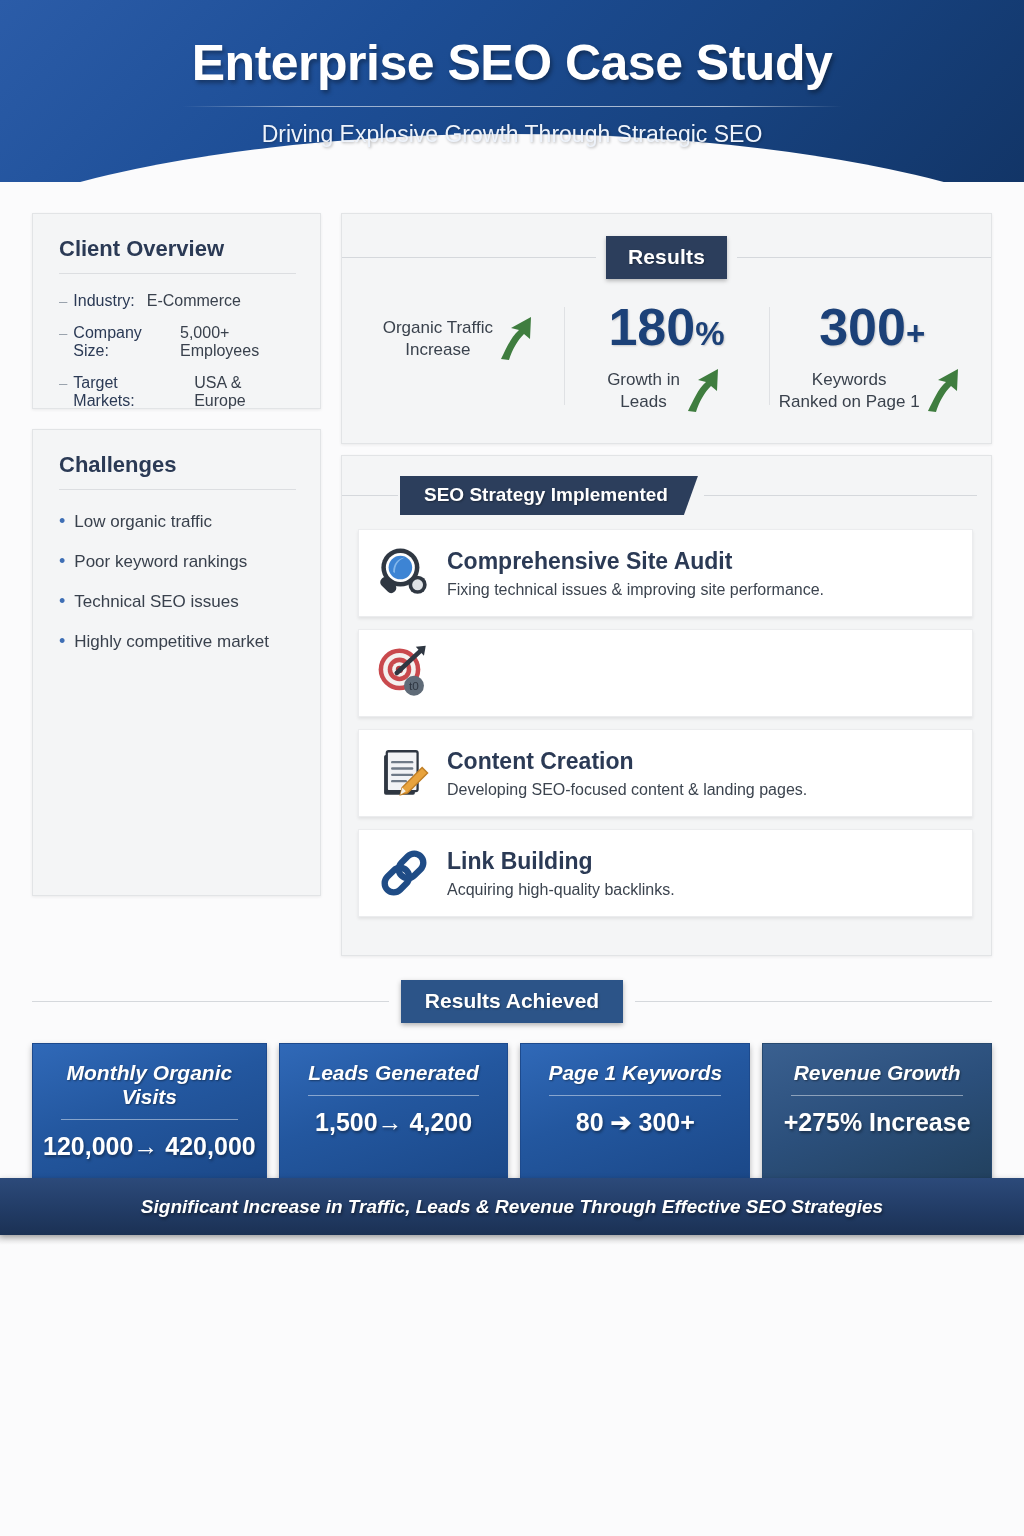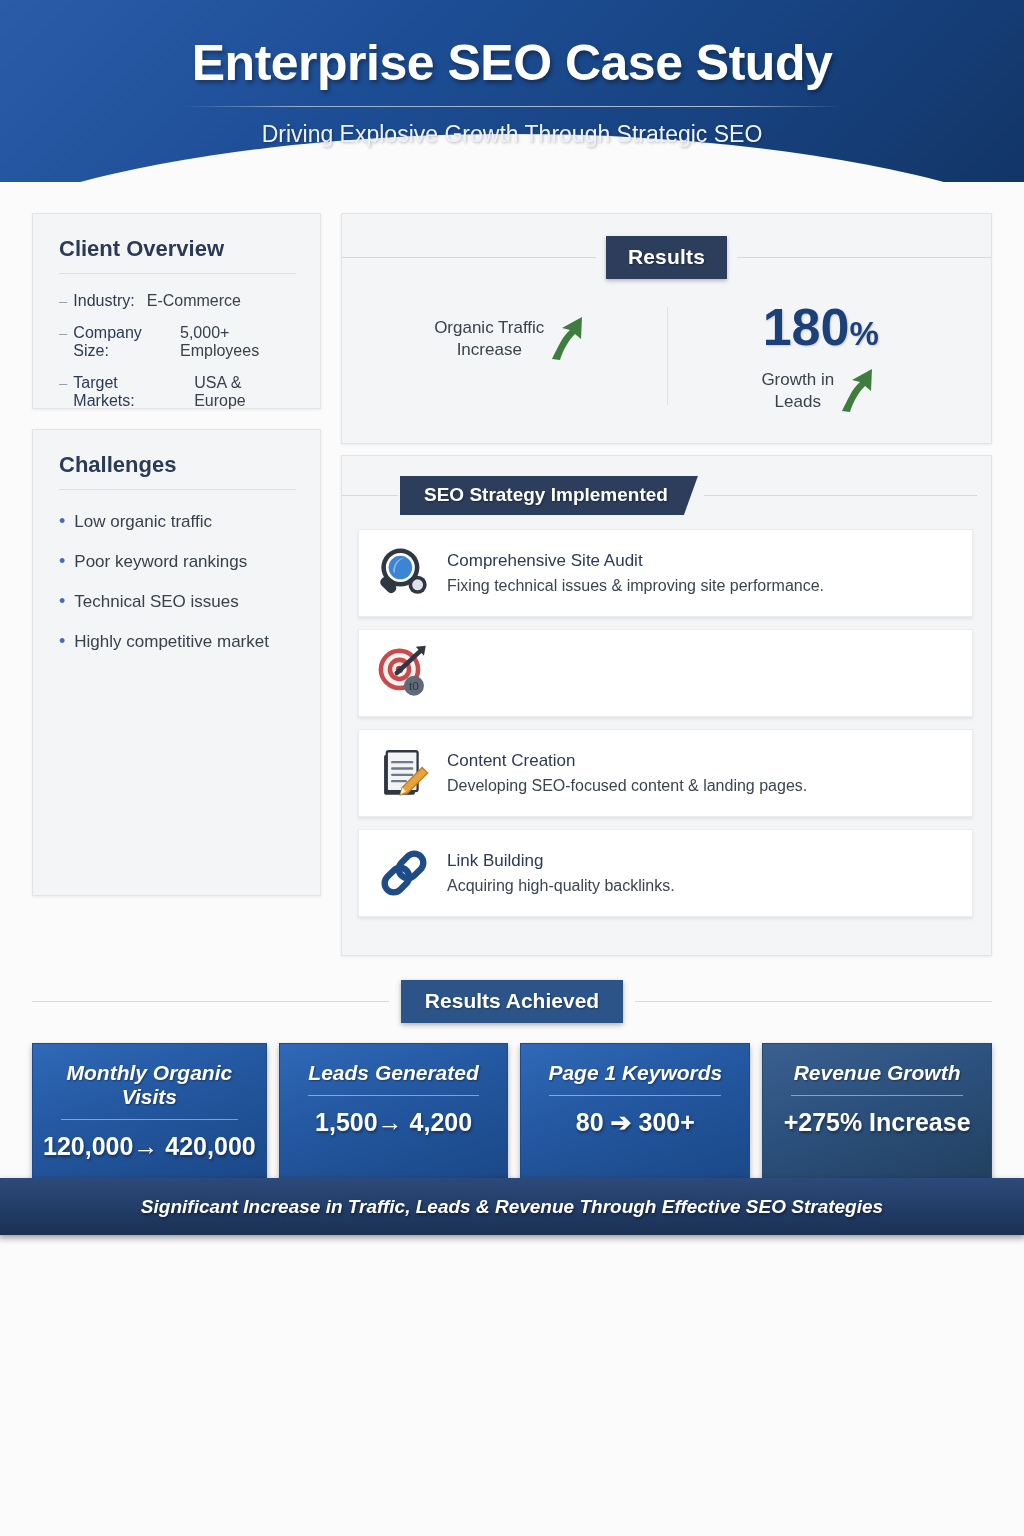--- a/index.html
+++ b/index.html
@@ -100,21 +100,21 @@
   .ribbon-rule{ flex:1; height:1px; background:#d5d8dc; margin-left:6px; }
 
   .strategy-list{ padding:14px 18px 0 16px; }
   .strategy-card{
     display:flex; align-items:center; background:#ffffff;
     border:1px solid #ebecee; box-shadow:0 2px 3px rgba(0,0,0,0.08);
     padding:14px 16px; margin-bottom:12px; min-height:88px;
   }
   .strategy-icon{ width:58px; height:58px; flex:none; margin-right:14px; }
   .strategy-text{ flex:1; }
-  .strategy-title{ font-size:17px; font-weight:normal; color:#2b3a55; margin-bottom:6px; }
+  .strategy-title{ font-size:23px; font-weight:bold; color:#2b3a55; margin-bottom:6px; }
   .strategy-desc{ font-size:16px; color:#3c444f; }
 
   
   #results-achieved{ position:absolute; left:32px; top:980px; width:960px; }
   .ra-badge-row{ display:flex; align-items:center; justify-content:center; }
   .ra-rule{ flex:1; height:1px; background:#d5d8dc; }
   .ra-badge{
     background:#2c5488; color:#fff; font-size:21px; font-weight:bold;
     padding:9px 24px 10px; margin:0 12px;
     box-shadow:0 2px 5px rgba(0,0,0,0.3);
@@ -245,20 +245,34 @@
         <div class="stat-label">
           <div>Growth in</div>
           <div>Leads</div>
         </div>
         <svg class="arrow-up" viewBox="0 0 42 48">
           <path d="M4 46 C10 34 14 24 22 17 L14 15 L34 4 L33 26 L27 21 C20 28 15 37 12 47 Z" fill="#3f7d3f"></path>
         </svg>
       </div>
     </div>
 
+    <div class="stat">
+      <div class="stat-value">
+        <span>300</span><span class="unit">+</span>
+      </div>
+      <div class="stat-bottom">
+        <div class="stat-label">
+          <div>Keywords</div>
+          <div>Ranked on Page 1</div>
+        </div>
+        <svg class="arrow-up" viewBox="0 0 42 48">
+          <path d="M4 46 C10 34 14 24 22 17 L14 15 L34 4 L33 26 L27 21 C20 28 15 37 12 47 Z" fill="#3f7d3f"></path>
+        </svg>
+      </div>
+    </div>
 
   </div>
 </div>
 
 <div class="panel" id="strategy-panel">
   <div class="ribbon-row">
     <div class="ribbon-rule-left"></div>
     <div class="ribbon">SEO Strategy Implemented</div>
     <div class="ribbon-rule"></div>
   </div>

